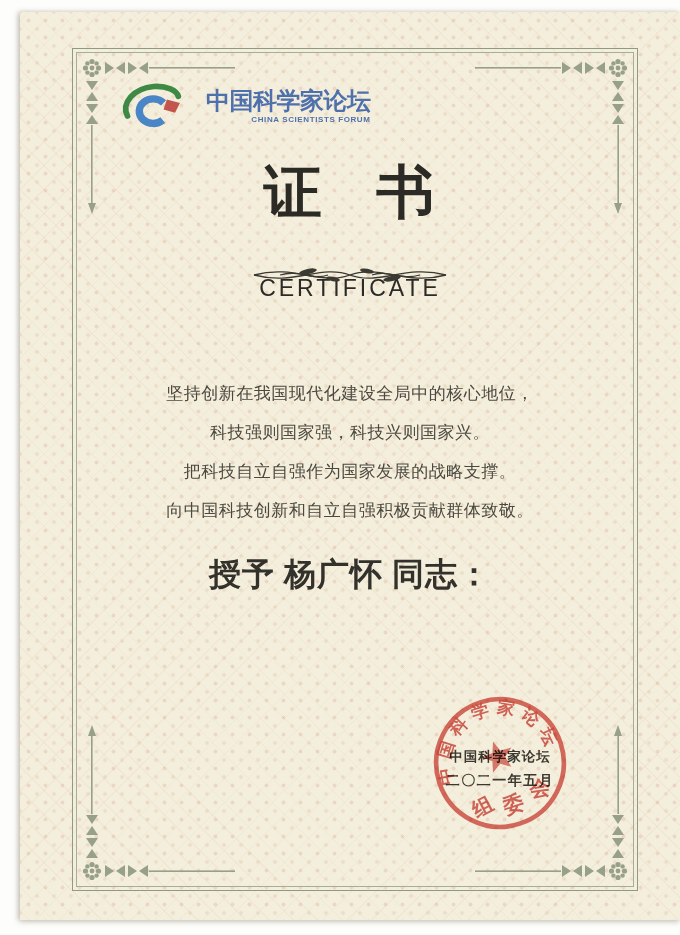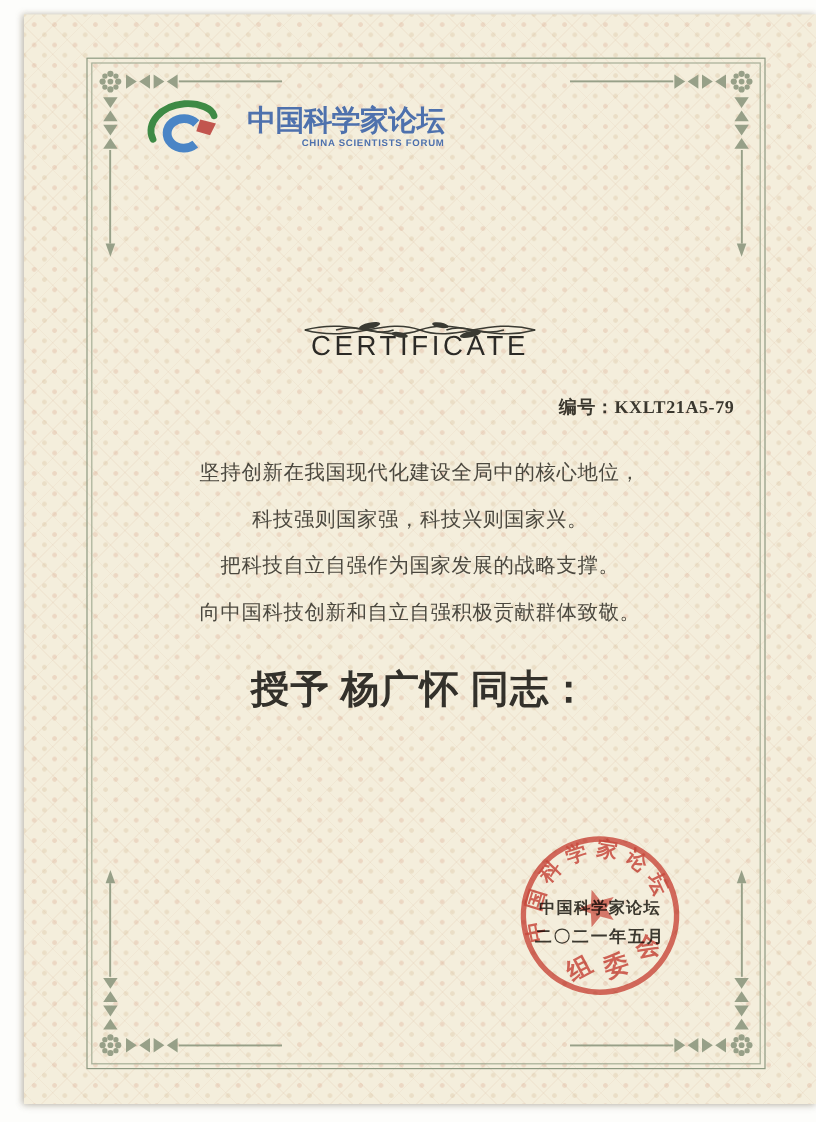--- a/index.html
+++ b/index.html
@@ -158,40 +158,38 @@
       <path d="M14,46 C6,30 22,12 46,10 C62,9 74,15 76,22" fill="none" stroke="#3e8a45" stroke-width="7" stroke-linecap="round"></path>
       <path d="M58,30 A17,15 0 1 0 57,51" fill="none" stroke="#4a85c6" stroke-width="9" stroke-linecap="butt"></path>
       <path d="M62,26 L78,30 L72,42 L58,38 Z" fill="#c2554e"></path>
     </svg>
     <div class="logo-text">
       <div class="org-cn">中国科学家论坛</div>
       <div class="org-en">CHINA SCIENTISTS FORUM</div>
     </div>
   </div>
 
+  <div class="title-cn">证 书</div>
   <div class="title-en">CERTIFICATE</div>
 
   <svg class="flourish" viewBox="0 0 200 30">
     <g fill="none" stroke="currentColor" stroke-width="1.3">
       <path d="M4,15 C45,4 70,26 100,15 C130,4 155,26 196,15"></path>
       <path d="M4,15 C45,26 70,4 100,15 C130,26 155,4 196,15"></path>
       <path d="M30,15 C50,9 62,21 78,15"></path>
       <path d="M122,15 C138,9 150,21 170,15"></path>
     </g>
     <g fill="currentColor">
       <ellipse cx="58" cy="11.5" rx="9" ry="2.6" transform="rotate(-12 58 11.5)"></ellipse>
       <ellipse cx="142" cy="18.5" rx="9" ry="2.6" transform="rotate(-12 142 18.5)"></ellipse>
       <ellipse cx="83" cy="19" rx="7" ry="2.2" transform="rotate(10 83 19)"></ellipse>
       <ellipse cx="117" cy="11" rx="7" ry="2.2" transform="rotate(10 117 11)"></ellipse>
     </g>
   </svg>
 
-  <div class="serial">
-    <span>编号：</span><span>KXLT21A5-79</span>
-  </div>
 
   <div class="body-text">
     <div class="body-line">坚持创新在我国现代化建设全局中的核心地位，</div>
     <div class="body-line">科技强则国家强，科技兴则国家兴。</div>
     <div class="body-line">把科技自立自强作为国家发展的战略支撑。</div>
     <div class="body-line">向中国科技创新和自立自强积极贡献群体致敬。</div>
   </div>
 
   <div class="award-line">授予 杨广怀 同志：</div>
 

